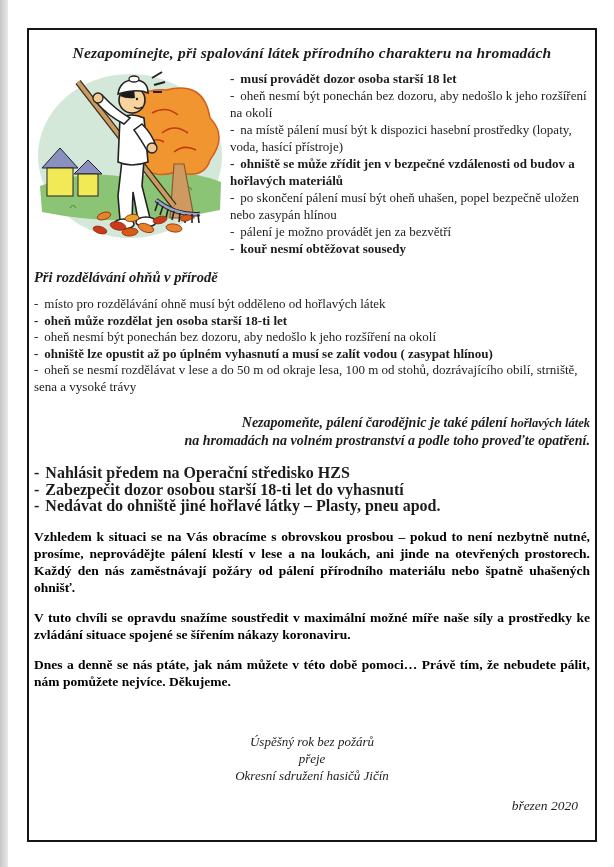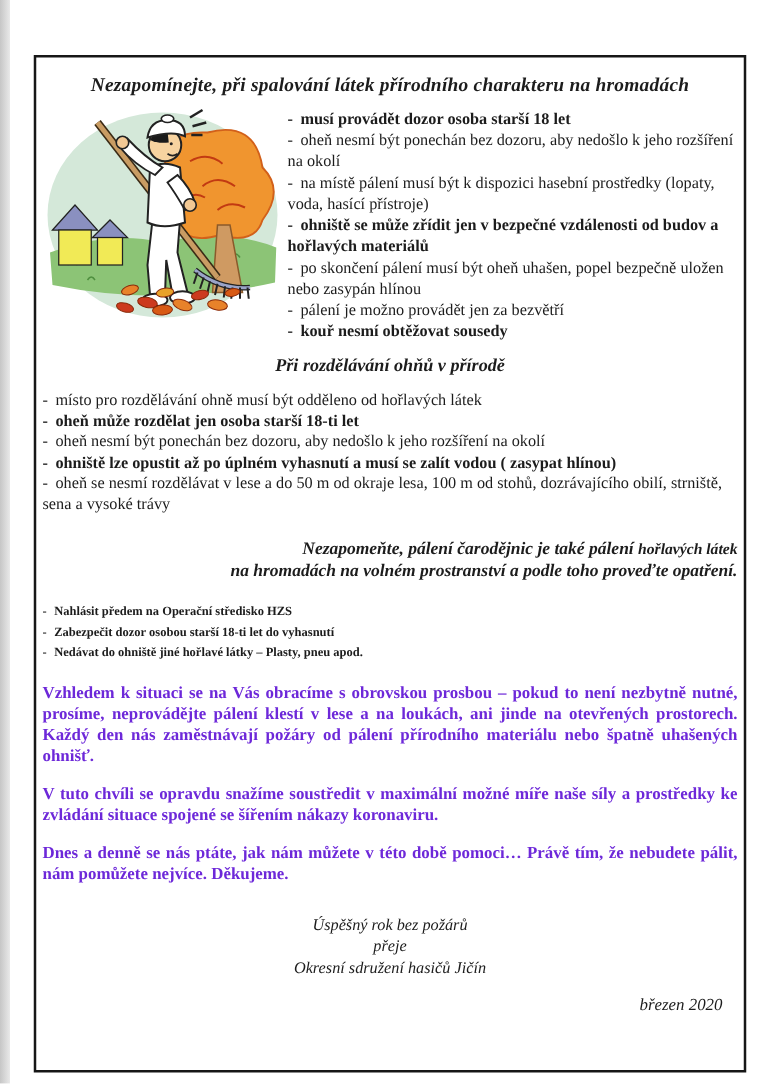--- a/index.html
+++ b/index.html
@@ -9,69 +9,68 @@
     background:#ffffff;
     font-family:"Liberation Serif", serif;
     color:#1c1c1c;
     overflow:hidden;
   }
   .scan-edge {
     position:absolute; left:0; top:0; width:8px; height:867px;
     background:linear-gradient(to right,#c6c6c6,#e9e9e9);
   }
   .frame {
-    position:absolute; left:27px; top:44px;
+    position:absolute; left:27px; top:28px;
     width:570px; height:814px;
     border:2px solid #161616;
     box-sizing:border-box;
     padding:0 5px;
   }
   .doc-title {
     margin-top:13px;
     text-align:center;
     font-weight:bold; font-style:italic;
     font-size:15.5px; line-height:20px;
     letter-spacing:0.2px;
     white-space:nowrap;
   }
   .top-row { display:flex; margin-top:5px; }
   .illus-wrap { width:196px; flex:none; }
   .bullets1 { flex:1; font-size:13px; line-height:17px; padding-top:2px; padding-right:2px; }
   .bullet { margin:0; }
   .dash { margin-right:6px; }
   .bold { font-weight:bold; }
   .heading2 {
-    text-align:center;
     font-weight:bold; font-style:italic;
     font-size:14.5px; line-height:19px;
     margin-top:11px; margin-bottom:9px;
   }
   .bullets2 { font-size:13px; line-height:16.5px; }
   .notice {
     text-align:right;
     font-weight:bold; font-style:italic;
     font-size:14px; line-height:18px;
     margin-top:19px;
   }
   .notice .small { font-size:12.5px; }
-  .measures { margin-top:15px; font-weight:bold; font-size:10px; line-height:16.5px; }
+  .measures { margin-top:15px; font-weight:bold; font-size:16px; line-height:16.5px; }
   .appeal { margin-top:4px; }
   .appeal p {
-    color:#6d28d9;
+    color:#000000;
     font-weight:bold;
     font-size:13.5px; line-height:17px;
     text-align:justify;
     margin:13px 0 0 0;
   }
   .appeal p.last { text-align:left; }
   .signature {
     text-align:center;
     font-style:italic;
     font-size:13px; line-height:17px;
-    margin-top:24px;
+    margin-top:43px;
   }
   .date-line {
     text-align:right;
     font-style:italic;
     font-size:13.5px;
     margin-top:14px;
     padding-right:12px;
   }
 </style>
 </head>

